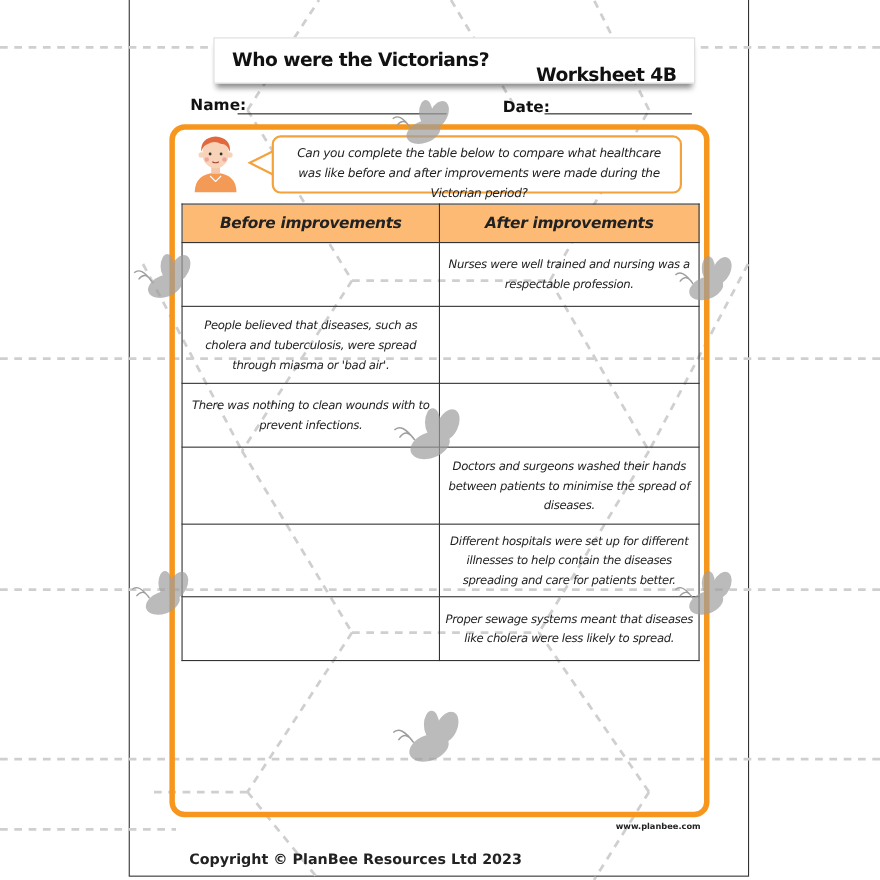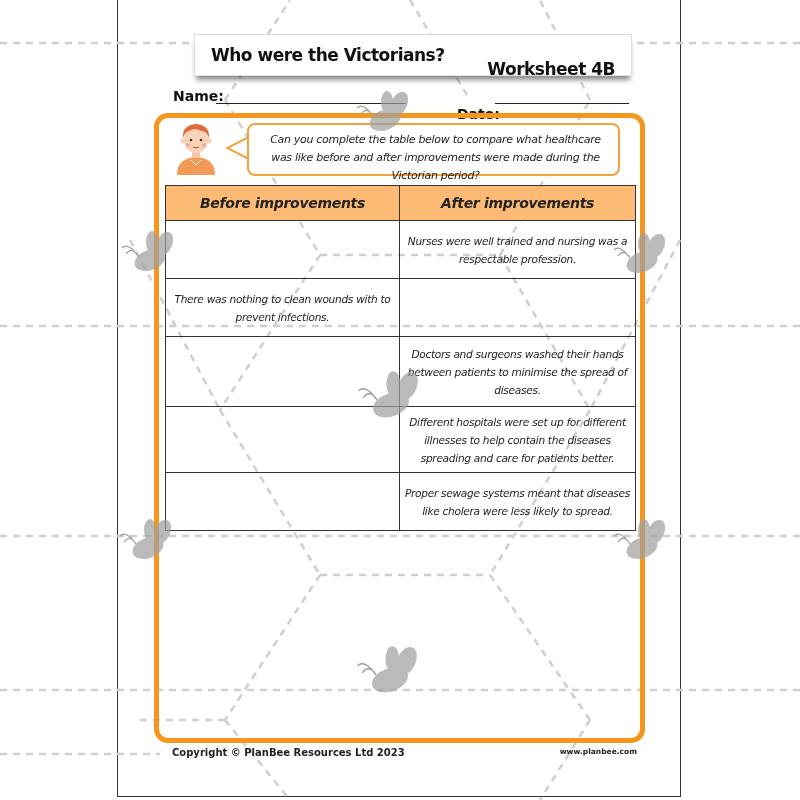--- a/index.html
+++ b/index.html
@@ -29,21 +29,21 @@
     position: absolute; right: 16px; top: 24px;
     font-family: "DejaVu Sans", sans-serif; font-weight: bold; font-size: 17px; color: #111;
     letter-spacing: -0.5px;
   }
   .name-row {
     position: absolute; left: 173px; top: 88px; width: 460px; height: 20px;
     font-family: "DejaVu Sans", sans-serif; font-weight: bold; font-size: 14px; color: #111;
   }
   .name-label { position: absolute; left: 0; top: 0; }
   .name-line { position: absolute; left: 43px; top: 15px; width: 190px; border-bottom: 1px solid #222; }
-  .date-label { position: absolute; left: 284px; top: 18px; }
+  .date-label { position: absolute; left: 284px; top: 2px; }
   .date-line { position: absolute; left: 322px; top: 15px; width: 134px; border-bottom: 1px solid #222; }
 
   .frame {
     position: absolute; left: 154px; top: 113px; width: 491px; height: 630px;
     border: 5px solid #f7961d; border-radius: 14px; box-sizing: border-box; background: transparent;
   }
   .avatar { position: absolute; left: 173px; top: 120px; width: 46px; height: 55px; }
   .bubble {
     position: absolute; left: 247px; top: 123px; width: 373px; height: 53px;
     border: 2px solid #f3a23c; border-radius: 8px; box-sizing: border-box; background: #fff;
@@ -62,22 +62,22 @@
   table.compare th, table.compare td {
     border: 1.5px solid #333; padding: 0 4px; text-align: center; vertical-align: middle;
     font-family: "DejaVu Sans", sans-serif; font-style: italic; color: #222;
   }
   table.compare th {
     background: #fdba74; height: 34px; font-size: 14px; font-weight: bold; letter-spacing: -0.3px;
   }
   table.compare td { font-size: 10.6px; line-height: 18px; letter-spacing: -0.3px; background: transparent; }
 
   .footer-left {
-    position: absolute; left: 172px; top: 747px;
-    font-family: "DejaVu Sans", sans-serif; font-weight: bold; font-size: 10px; color: #222;
+    position: absolute; left: 172px; top: 774px;
+    font-family: "DejaVu Sans", sans-serif; font-weight: bold; font-size: 13px; color: #222;
   }
   .footer-right {
     position: absolute; right: 163px; top: 747px;
     font-family: "DejaVu Sans", sans-serif; font-weight: bold; font-size: 7.5px; color: #222;
   }
   .bee { position: absolute; pointer-events: none; }
 </style>
 </head>
 <body>
 
@@ -156,20 +156,24 @@
     <tr>
       <th>Before improvements</th>
       <th>After improvements</th>
     </tr>
   </thead>
   <tbody>
     <tr style="height:58px">
       <td></td>
       <td>Nurses were well trained and nursing was a respectable profession.</td>
     </tr>
+    <tr style="height:70px">
+      <td>People believed that diseases, such as cholera and tuberculosis, were spread through miasma or 'bad air'.</td>
+      <td></td>
+    </tr>
     <tr style="height:58px">
       <td>There was nothing to clean wounds with to prevent infections.</td>
       <td></td>
     </tr>
     <tr style="height:70px">
       <td></td>
       <td>Doctors and surgeons washed their hands between patients to minimise the spread of diseases.</td>
     </tr>
     <tr style="height:66px">
       <td></td>

